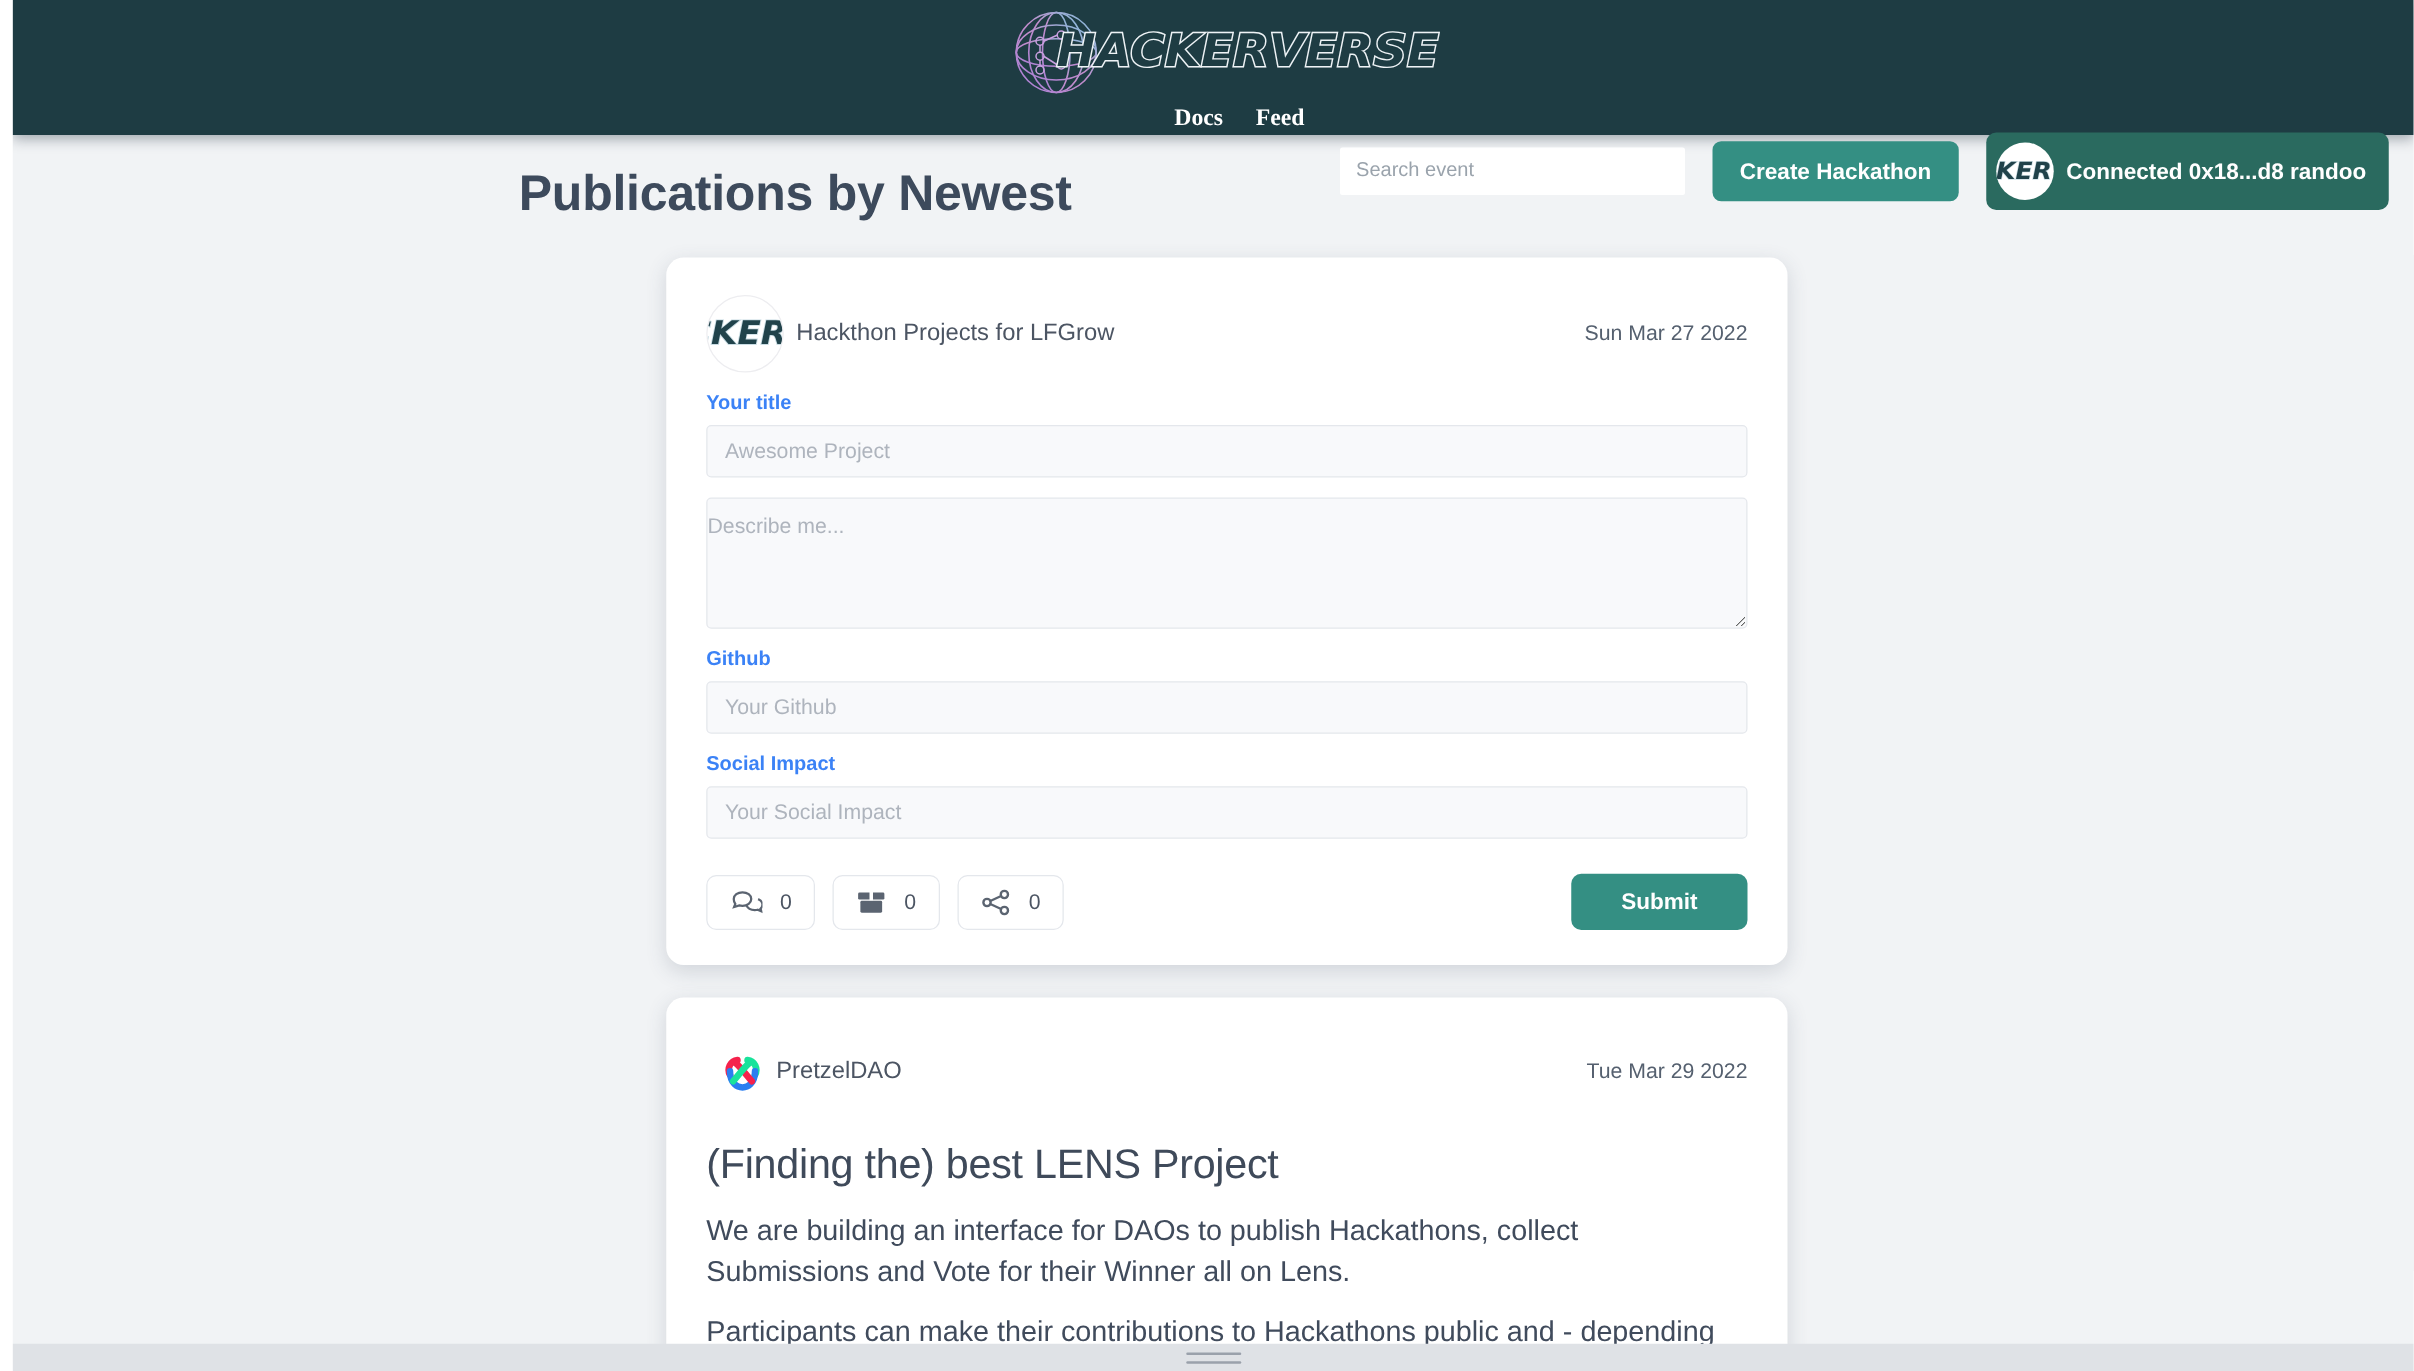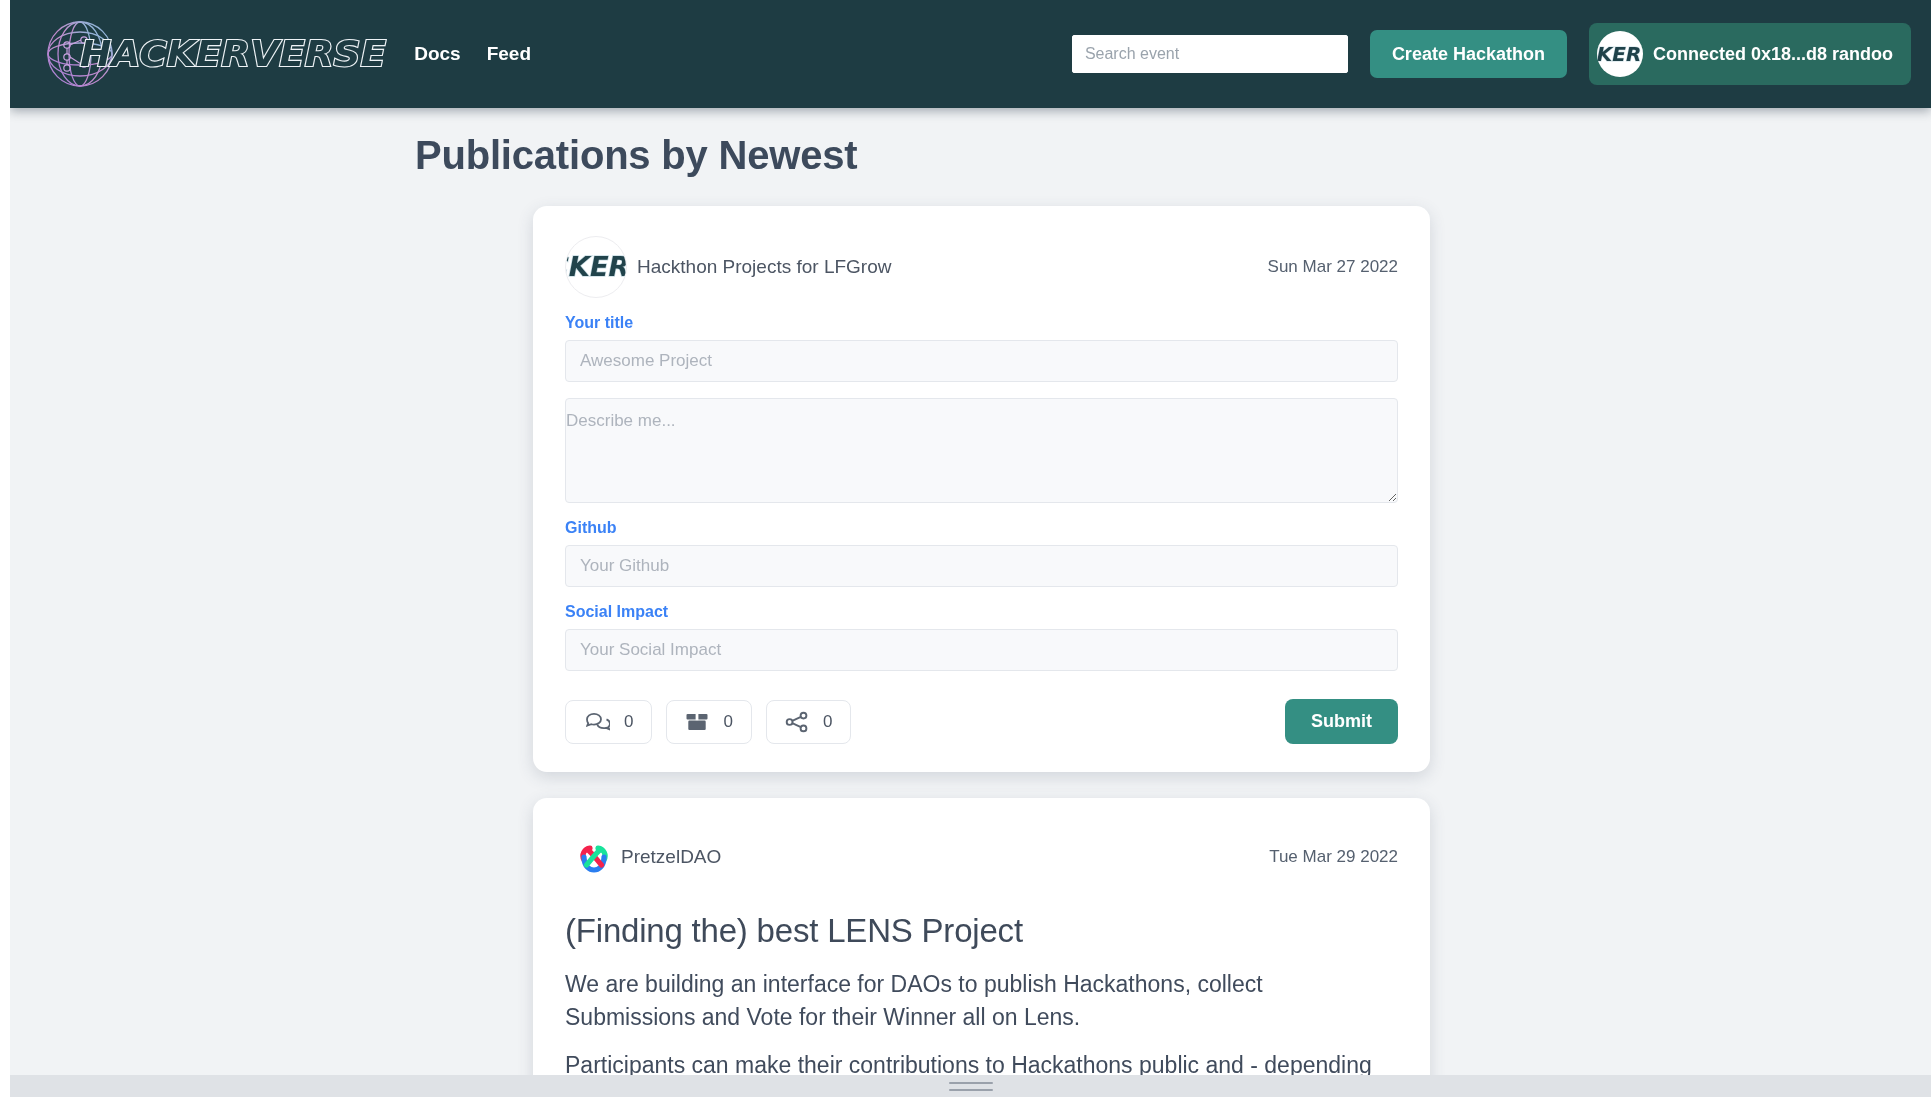--- a/index.html
+++ b/index.html
@@ -30,20 +30,21 @@
   
   .topbar {
     position: relative;
     height: 108px;
     background: #1e3c43;
     display: flex;
     align-items: center;
     padding: 0 20px 0 28px;
     z-index: 5;
     box-shadow: 0 3px 10px rgba(40,55,70,.40);
+    flex-direction: column;
   }
 
   .brand {
     display: flex;
     align-items: center;
     gap: 0;
     height: 100%;
   }
 
   .globe-wrap {
@@ -67,20 +68,21 @@
     paint-order: stroke fill;
     line-height: 1;
     transform: scaleX(1.04);
   }
 
   .navlinks {
     display: flex;
     align-items: center;
     gap: 26px;
     margin-left: 34px;
+    font-family: Liberation Serif, serif;
   }
   .navlinks a {
     color: #ffffff;
     font-size: 19px;
     font-weight: 700;
     text-decoration: none;
   }
 
   .topbar-right {
     margin-left: auto;
@@ -296,21 +298,21 @@
     font-weight: 400;
   }
 
   .btn-submit {
     margin-left: auto;
     background: #348f83;
     color: #ffffff;
     border: none;
     border-radius: 8px;
     height: 45px;
-    padding: 0 26px;
+    padding: 0 40px;
     font-size: 18px;
     font-weight: 700;
     font-family: "Liberation Sans", sans-serif;
     cursor: pointer;
   }
 
   .post-title {
     font-size: 33px;
     font-weight: 400;
     color: #3f4a5a;

